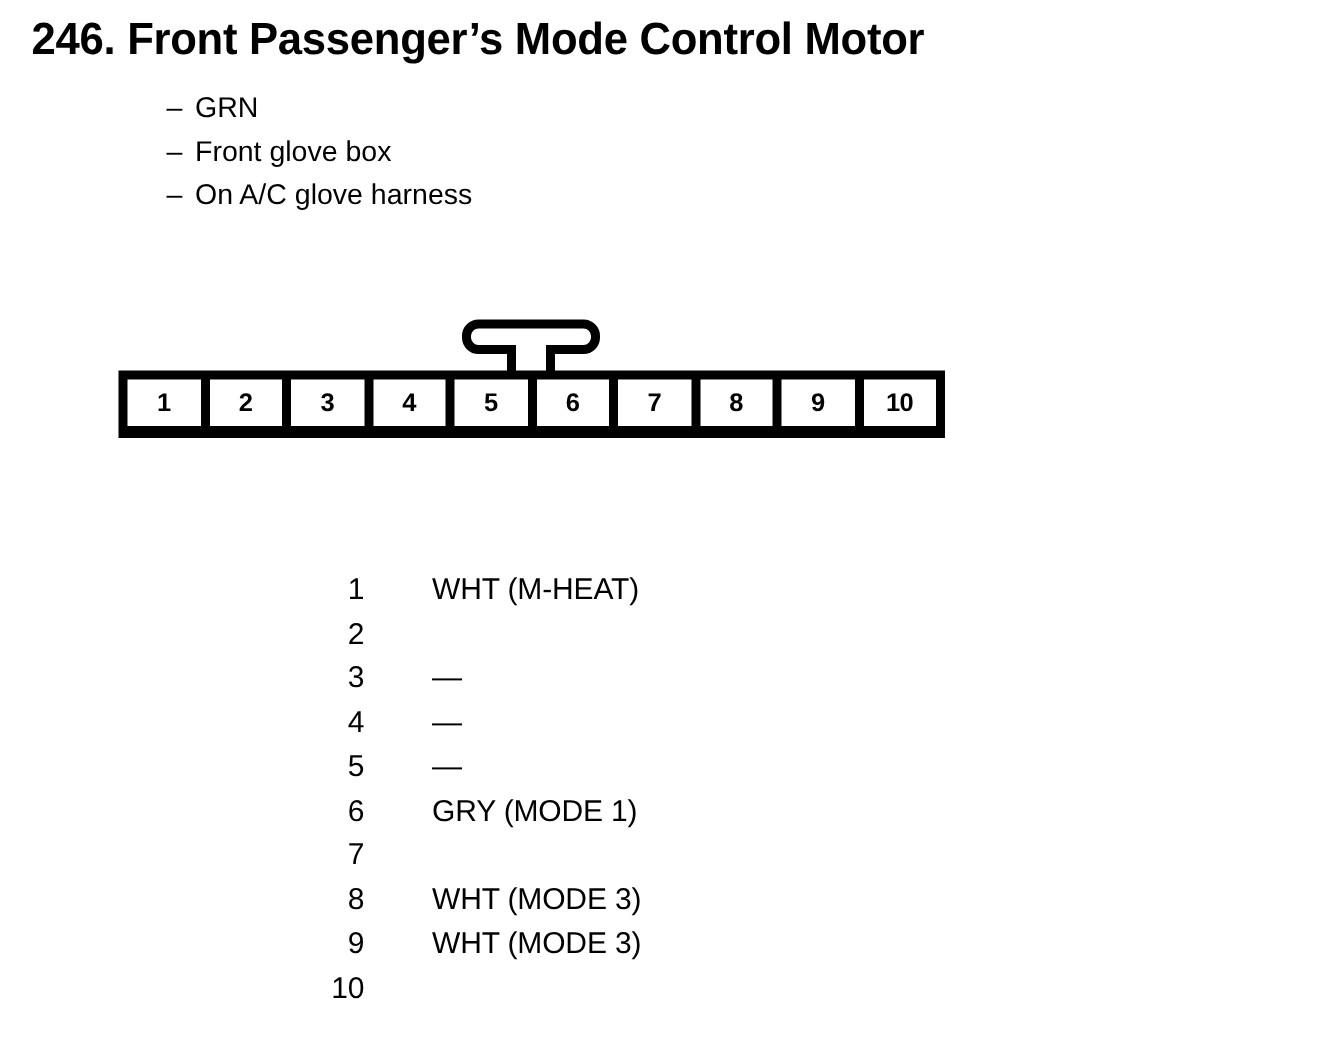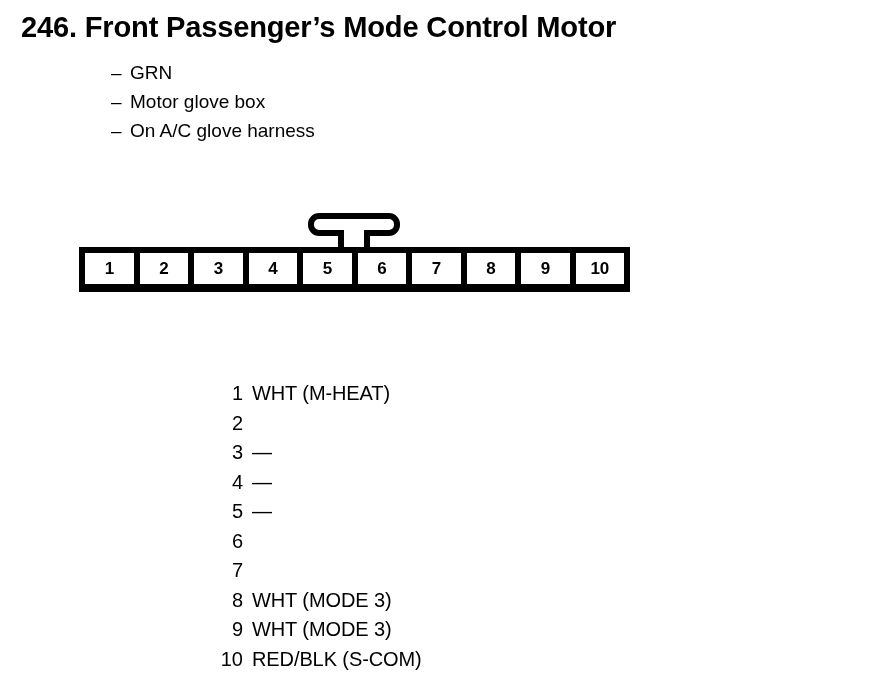--- a/index.html
+++ b/index.html
@@ -141,35 +141,36 @@
   .legend-num {
     width: 92px;
     flex: 0 0 92px;
     text-align: right;
     padding-right: 9px;
     box-sizing: border-box;
   }
   .legend-label {
     flex: 0 1 auto;
     letter-spacing: -0.1px;
+    margin-left: 36px;
   }
 </style>
 </head>
 <body>
 
 <div class="page-title">246. Front Passenger’s Mode Control Motor</div>
 
 <div class="notes">
   <div class="note-row">
     <span class="note-dash">–</span>
     <span class="note-text">GRN</span>
   </div>
   <div class="note-row">
     <span class="note-dash">–</span>
-    <span class="note-text">Motor glove box</span>
+    <span class="note-text">Front glove box</span>
   </div>
   <div class="note-row">
     <span class="note-dash">–</span>
     <span class="note-text">On A/C glove harness</span>
   </div>
 </div>
 
 <div class="connector-area">
 
   <div class="latch">
@@ -207,29 +208,29 @@
   <div class="legend-row">
     <span class="legend-num">4</span>
     <span class="legend-label">—</span>
   </div>
   <div class="legend-row">
     <span class="legend-num">5</span>
     <span class="legend-label">—</span>
   </div>
   <div class="legend-row">
     <span class="legend-num">6</span>
+    <span class="legend-label">GRY (MODE 1)</span>
   </div>
   <div class="legend-row">
     <span class="legend-num">7</span>
   </div>
   <div class="legend-row">
     <span class="legend-num">8</span>
     <span class="legend-label">WHT (MODE 3)</span>
   </div>
   <div class="legend-row">
     <span class="legend-num">9</span>
     <span class="legend-label">WHT (MODE 3)</span>
   </div>
   <div class="legend-row">
     <span class="legend-num">10</span>
-    <span class="legend-label">RED/BLK (S-COM)</span>
   </div>
 </div>
 
 </body></html>

